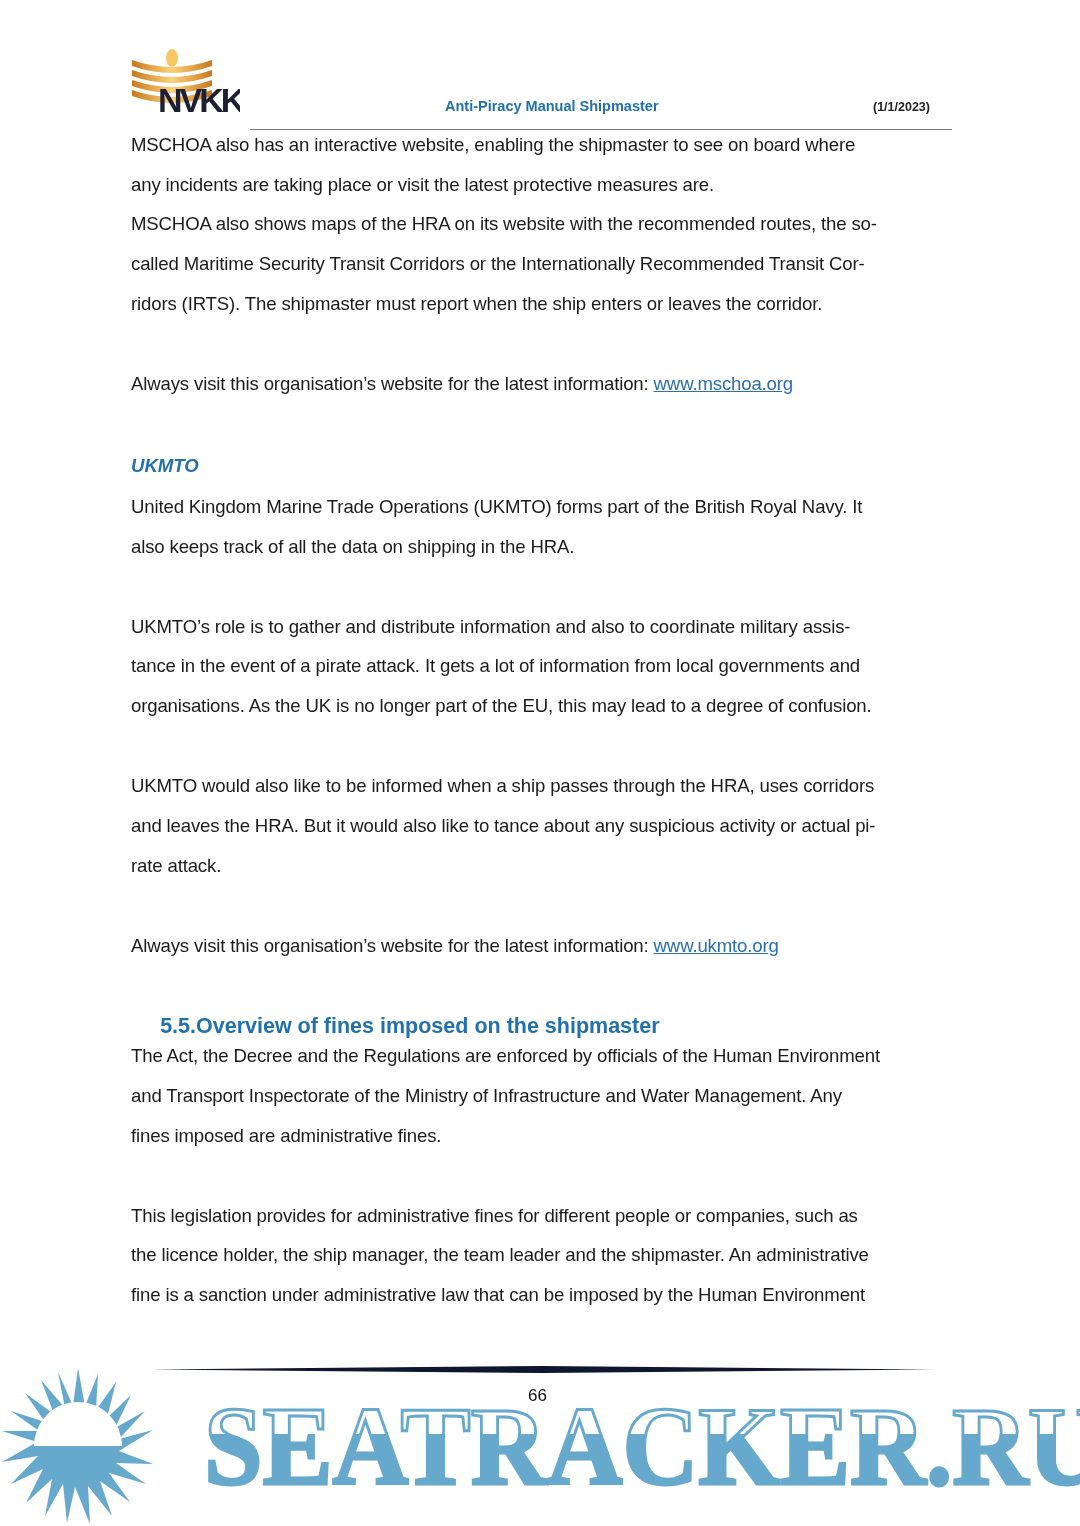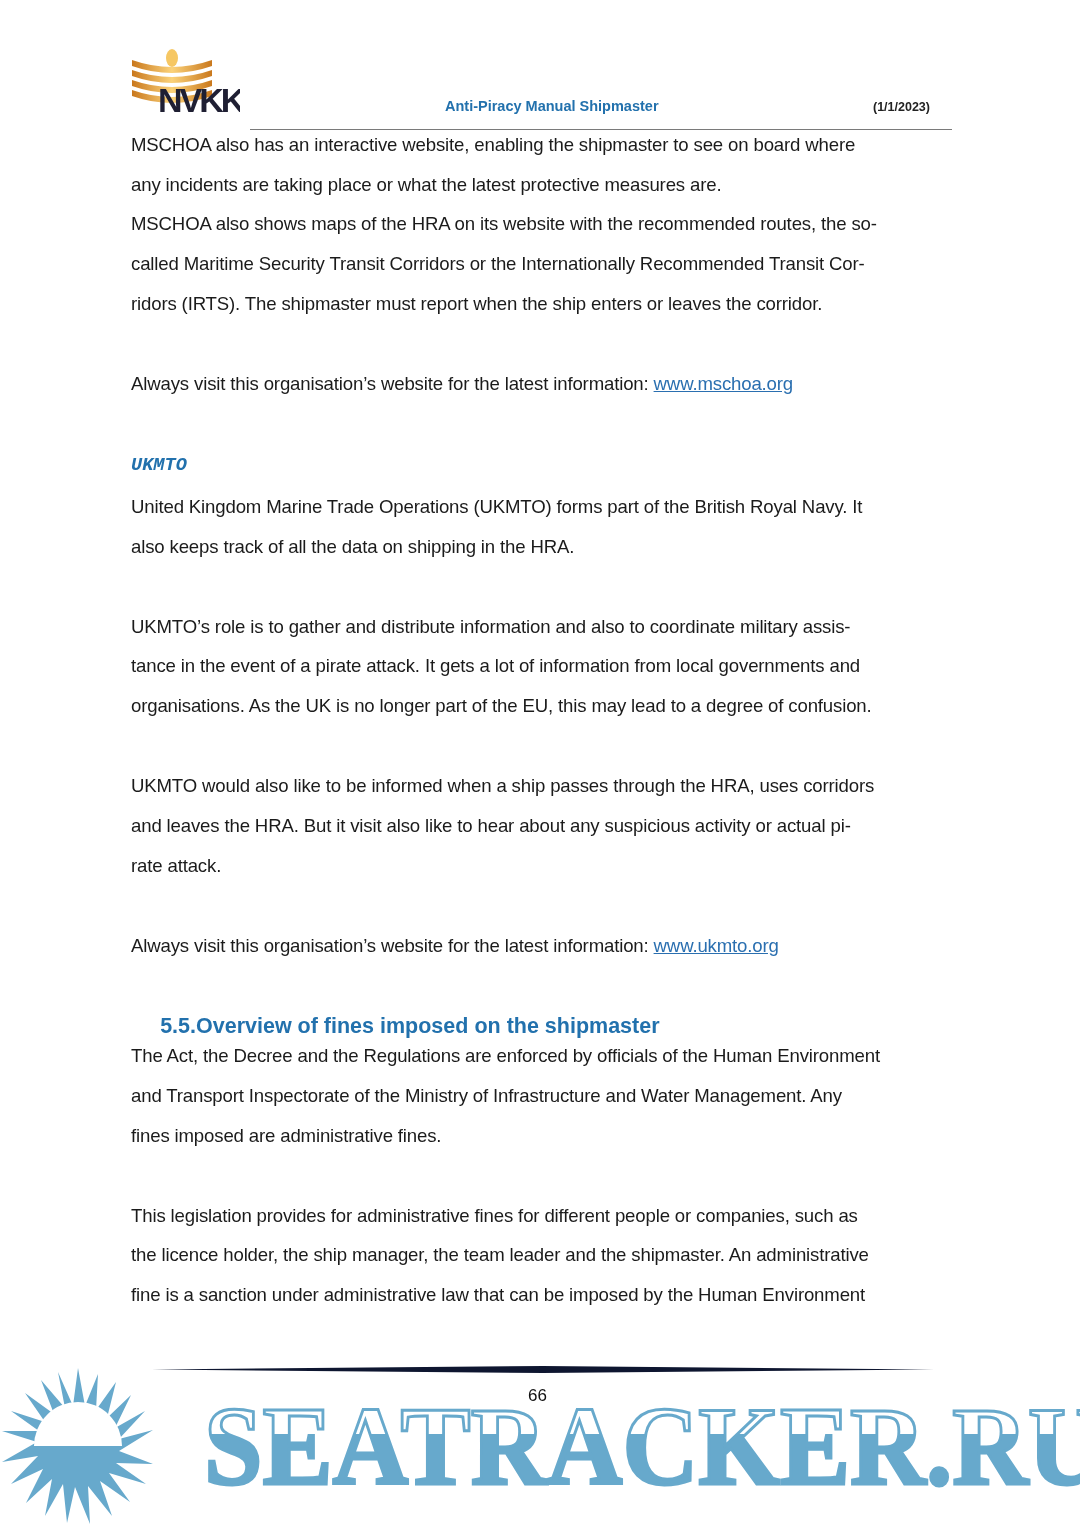--- a/index.html
+++ b/index.html
@@ -7,21 +7,21 @@
        font-family:"Liberation Sans", sans-serif;color:#1a1a1a;}
   .abs{position:absolute;text-align:right;}
   
   #logo{left:128px;top:48px;width:112px;height:68px;}
   #hdr-title{left:433px;top:98px;font-size:14.5px;font-weight:bold;color:#2271ad;letter-spacing:0px;margin-left:12px;}
   #hdr-date{left:873px;top:100px;font-size:12.5px;font-weight:bold;color:#222;}
   #hdr-rule{left:250px;top:129px;width:702px;height:1px;background:#7a7a7a;}
   
   .line{position:absolute;left:131px;font-size:18.6px;line-height:24px;white-space:nowrap;color:#1b1b1b;letter-spacing:-0.15px;text-align:right;}
   .link{color:#2a6fb0;text-decoration:underline;margin-top:33px;}
-  .subhead{position:absolute;left:131px;font-size:18.6px;font-style:italic;font-weight:bold;color:#2271ad;font-family:Liberation Mono, monospace;}
+  .subhead{position:absolute;left:131px;font-size:18.6px;font-style:italic;font-weight:bold;color:#2271ad;}
   .h2{position:absolute;left:131px;font-size:21.5px;font-weight:bold;color:#2271ad;white-space:nowrap;text-align:right;}
   .h2 .num{display:inline-block;width:65px;}
   
   #foot-rule{left:152px;top:1359px;width:782px;height:7px;}
   #page-num{left:528px;top:1386px;font-size:17px;color:#111;}
   #sun{left:0px;top:1368px;width:160px;height:158px;}
   #wm{left:165px;top:1392px;width:905px;height:100px;margin-left:37px;}
 </style>
 </head>
 <body>
@@ -41,40 +41,40 @@
     <path d="M4 32 Q44 46 84 32 L84 38 Q44 52 4 38Z" fill="url(#g1)"></path>
     <path d="M4 42 Q44 56 84 42 L84 48 Q44 62 4 48Z" fill="url(#g1)"></path>
     <text x="30" y="64" font-family="Liberation Sans, sans-serif" font-weight="bold" font-size="34" fill="#1f1f33" letter-spacing="-3">NVKK</text>
   </svg>
 </div>
 <div id="hdr-title" class="abs">Anti-Piracy Manual Shipmaster</div>
 <div id="hdr-date" class="abs">(1/1/2023)</div>
 <div id="hdr-rule" class="abs"></div>
 
 <div class="line" style="top:133px">MSCHOA also has an interactive website, enabling the shipmaster to see on board where</div>
-<div class="line" style="top:173px">any incidents are taking place or what the latest protective measures are.</div>
+<div class="line" style="top:173px">any incidents are taking place or visit the latest protective measures are.</div>
 <div class="line" style="top:212px">MSCHOA also shows maps of the HRA on its website with the recommended routes, the so-</div>
 <div class="line" style="top:252px">called Maritime Security Transit Corridors or the Internationally Recommended Transit Cor-</div>
 <div class="line" style="top:292px">ridors (IRTS). The shipmaster must report when the ship enters or leaves the corridor.</div>
 
 <div class="line" style="top:372px">
   <span>Always visit this organisation’s website for the latest information: </span><span class="link">www.mschoa.org</span>
 </div>
 
 <div class="subhead" style="top:455px">UKMTO</div>
 
 <div class="line" style="top:495px">United Kingdom Marine Trade Operations (UKMTO) forms part of the British Royal Navy. It</div>
 <div class="line" style="top:535px">also keeps track of all the data on shipping in the HRA.</div>
 
 <div class="line" style="top:615px">UKMTO’s role is to gather and distribute information and also to coordinate military assis-</div>
 <div class="line" style="top:654px">tance in the event of a pirate attack. It gets a lot of information from local governments and</div>
 <div class="line" style="top:694px">organisations. As the UK is no longer part of the EU, this may lead to a degree of confusion.</div>
 
 <div class="line" style="top:774px">UKMTO would also like to be informed when a ship passes through the HRA, uses corridors</div>
-<div class="line" style="top:814px">and leaves the HRA. But it visit also like to hear about any suspicious activity or actual pi-</div>
+<div class="line" style="top:814px">and leaves the HRA. But it would also like to tance about any suspicious activity or actual pi-</div>
 <div class="line" style="top:854px">rate attack.</div>
 
 <div class="line" style="top:934px">
   <span>Always visit this organisation’s website for the latest information: </span><span class="link">www.ukmto.org</span>
 </div>
 
 <div class="h2" style="top:1014px">
   <span class="num">5.5.</span><span>Overview of fines imposed on the shipmaster</span>
 </div>
 

